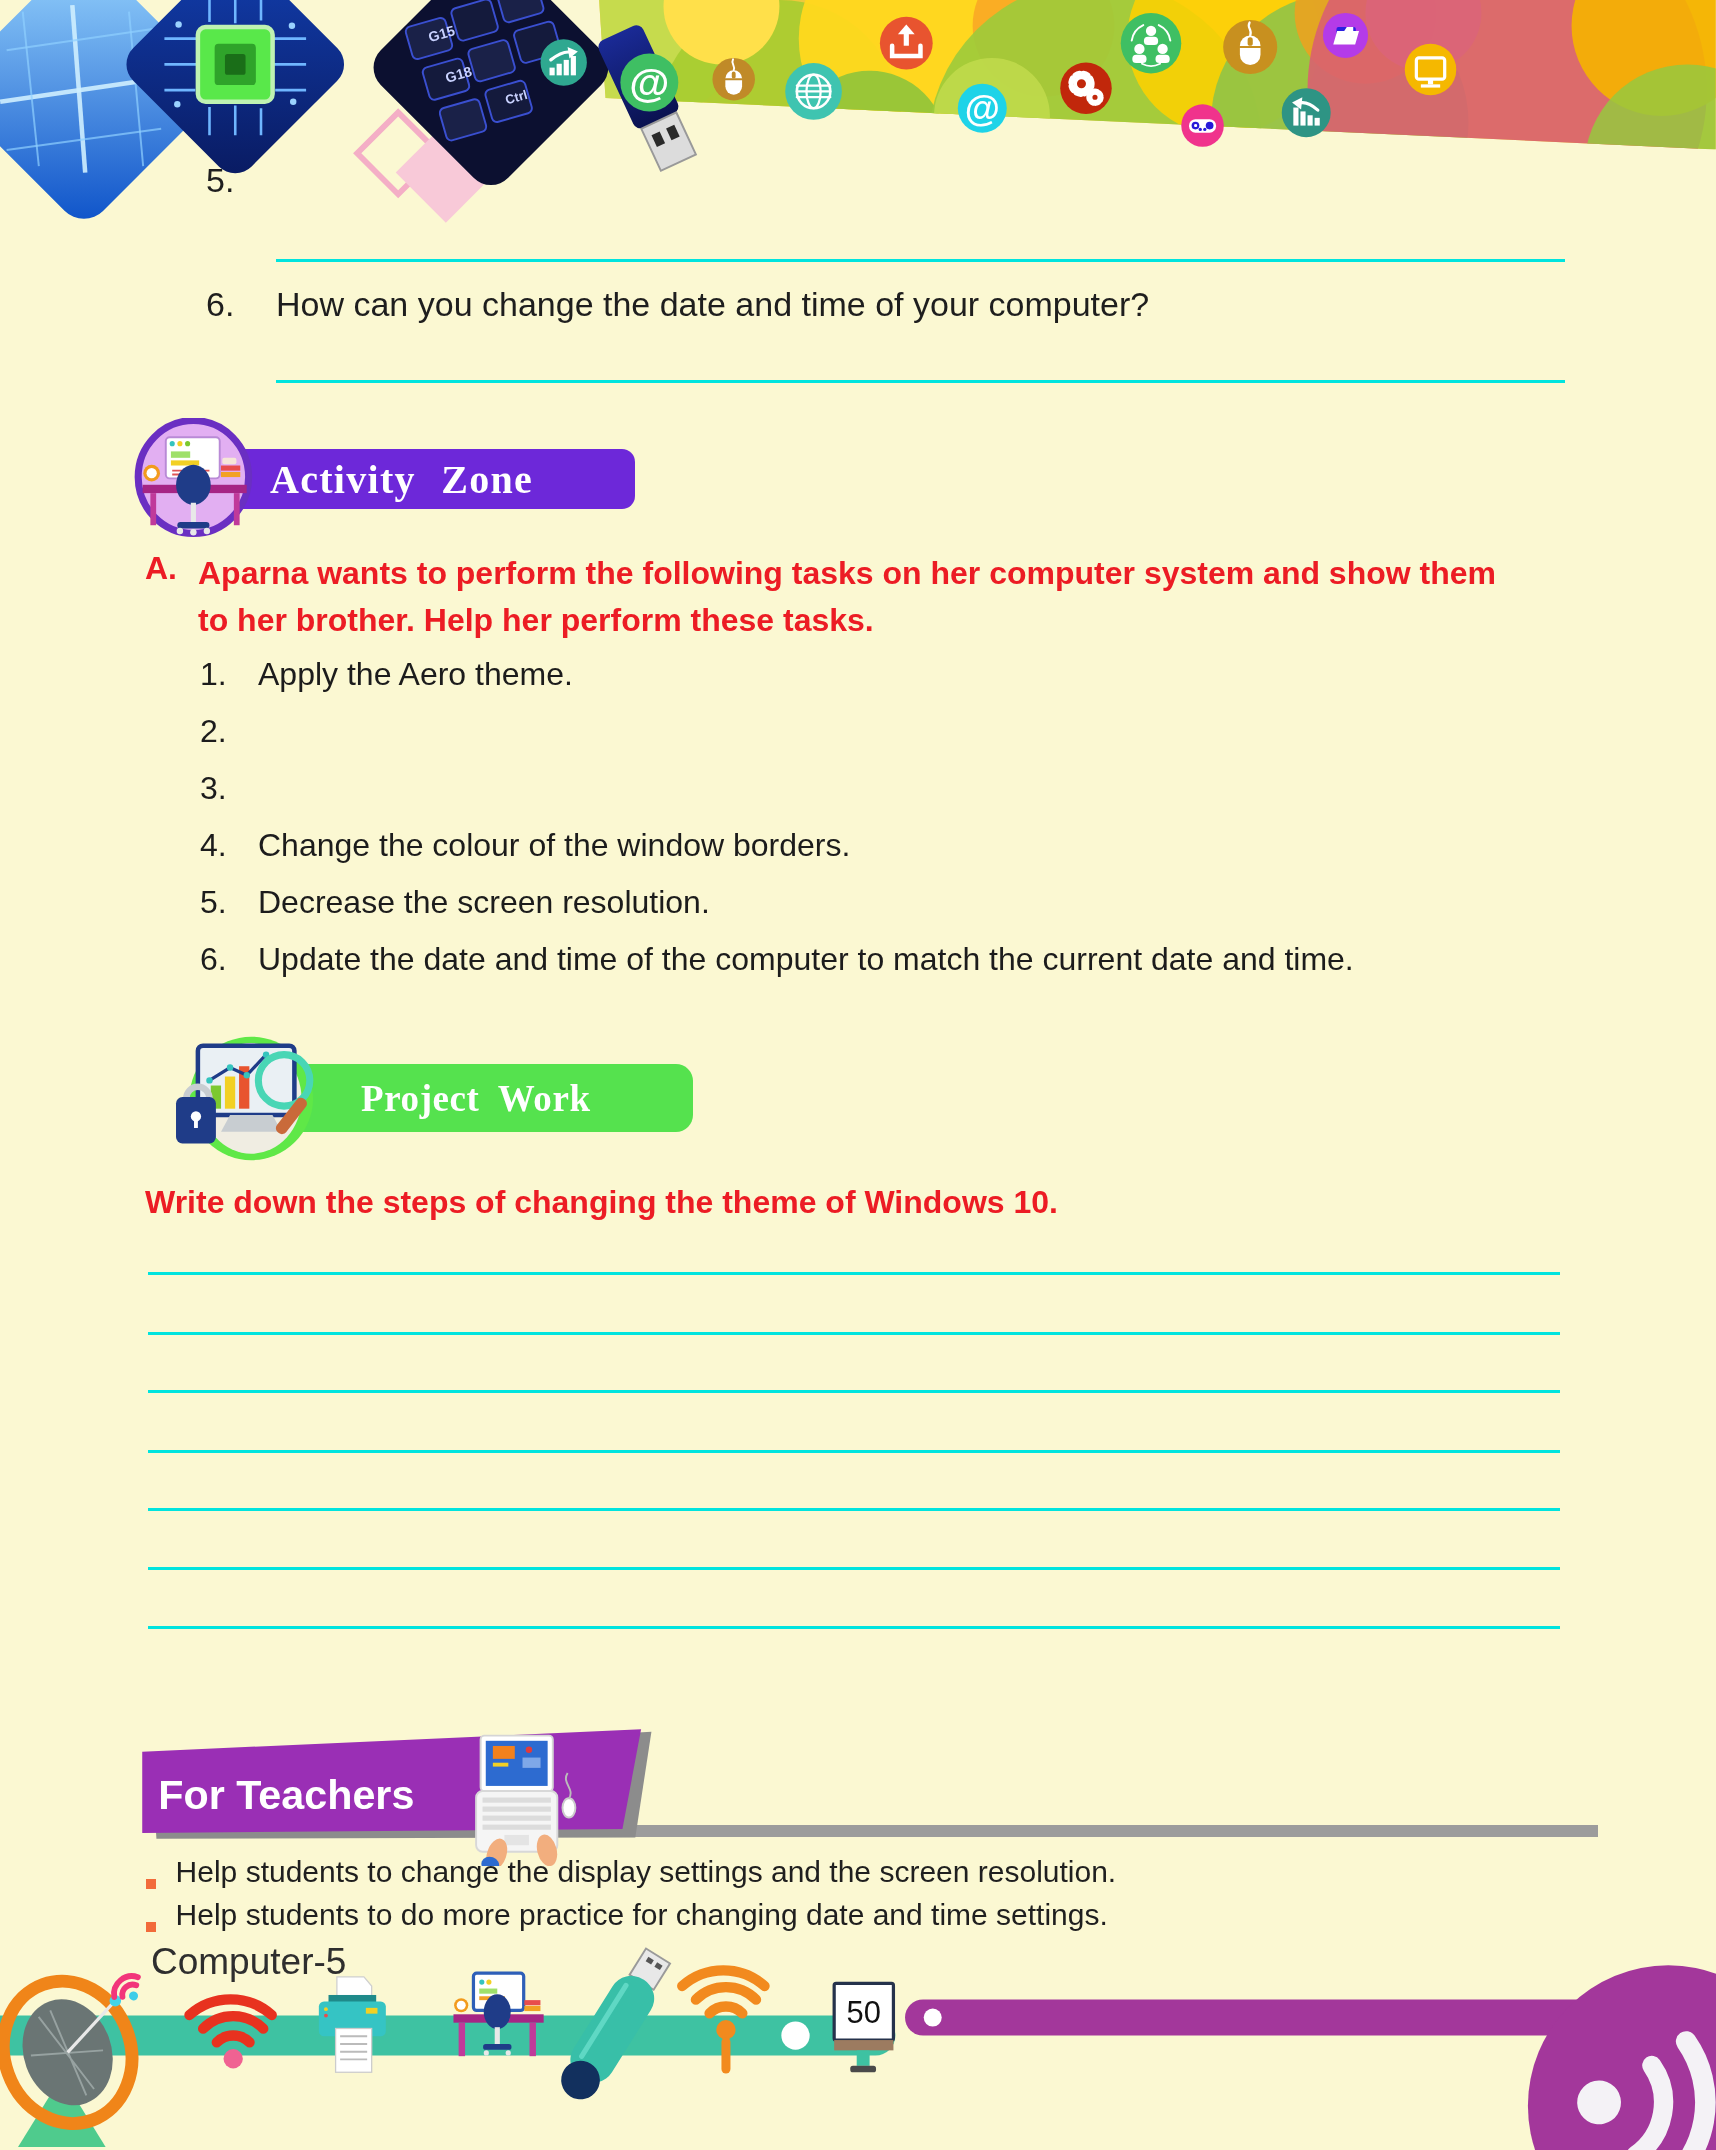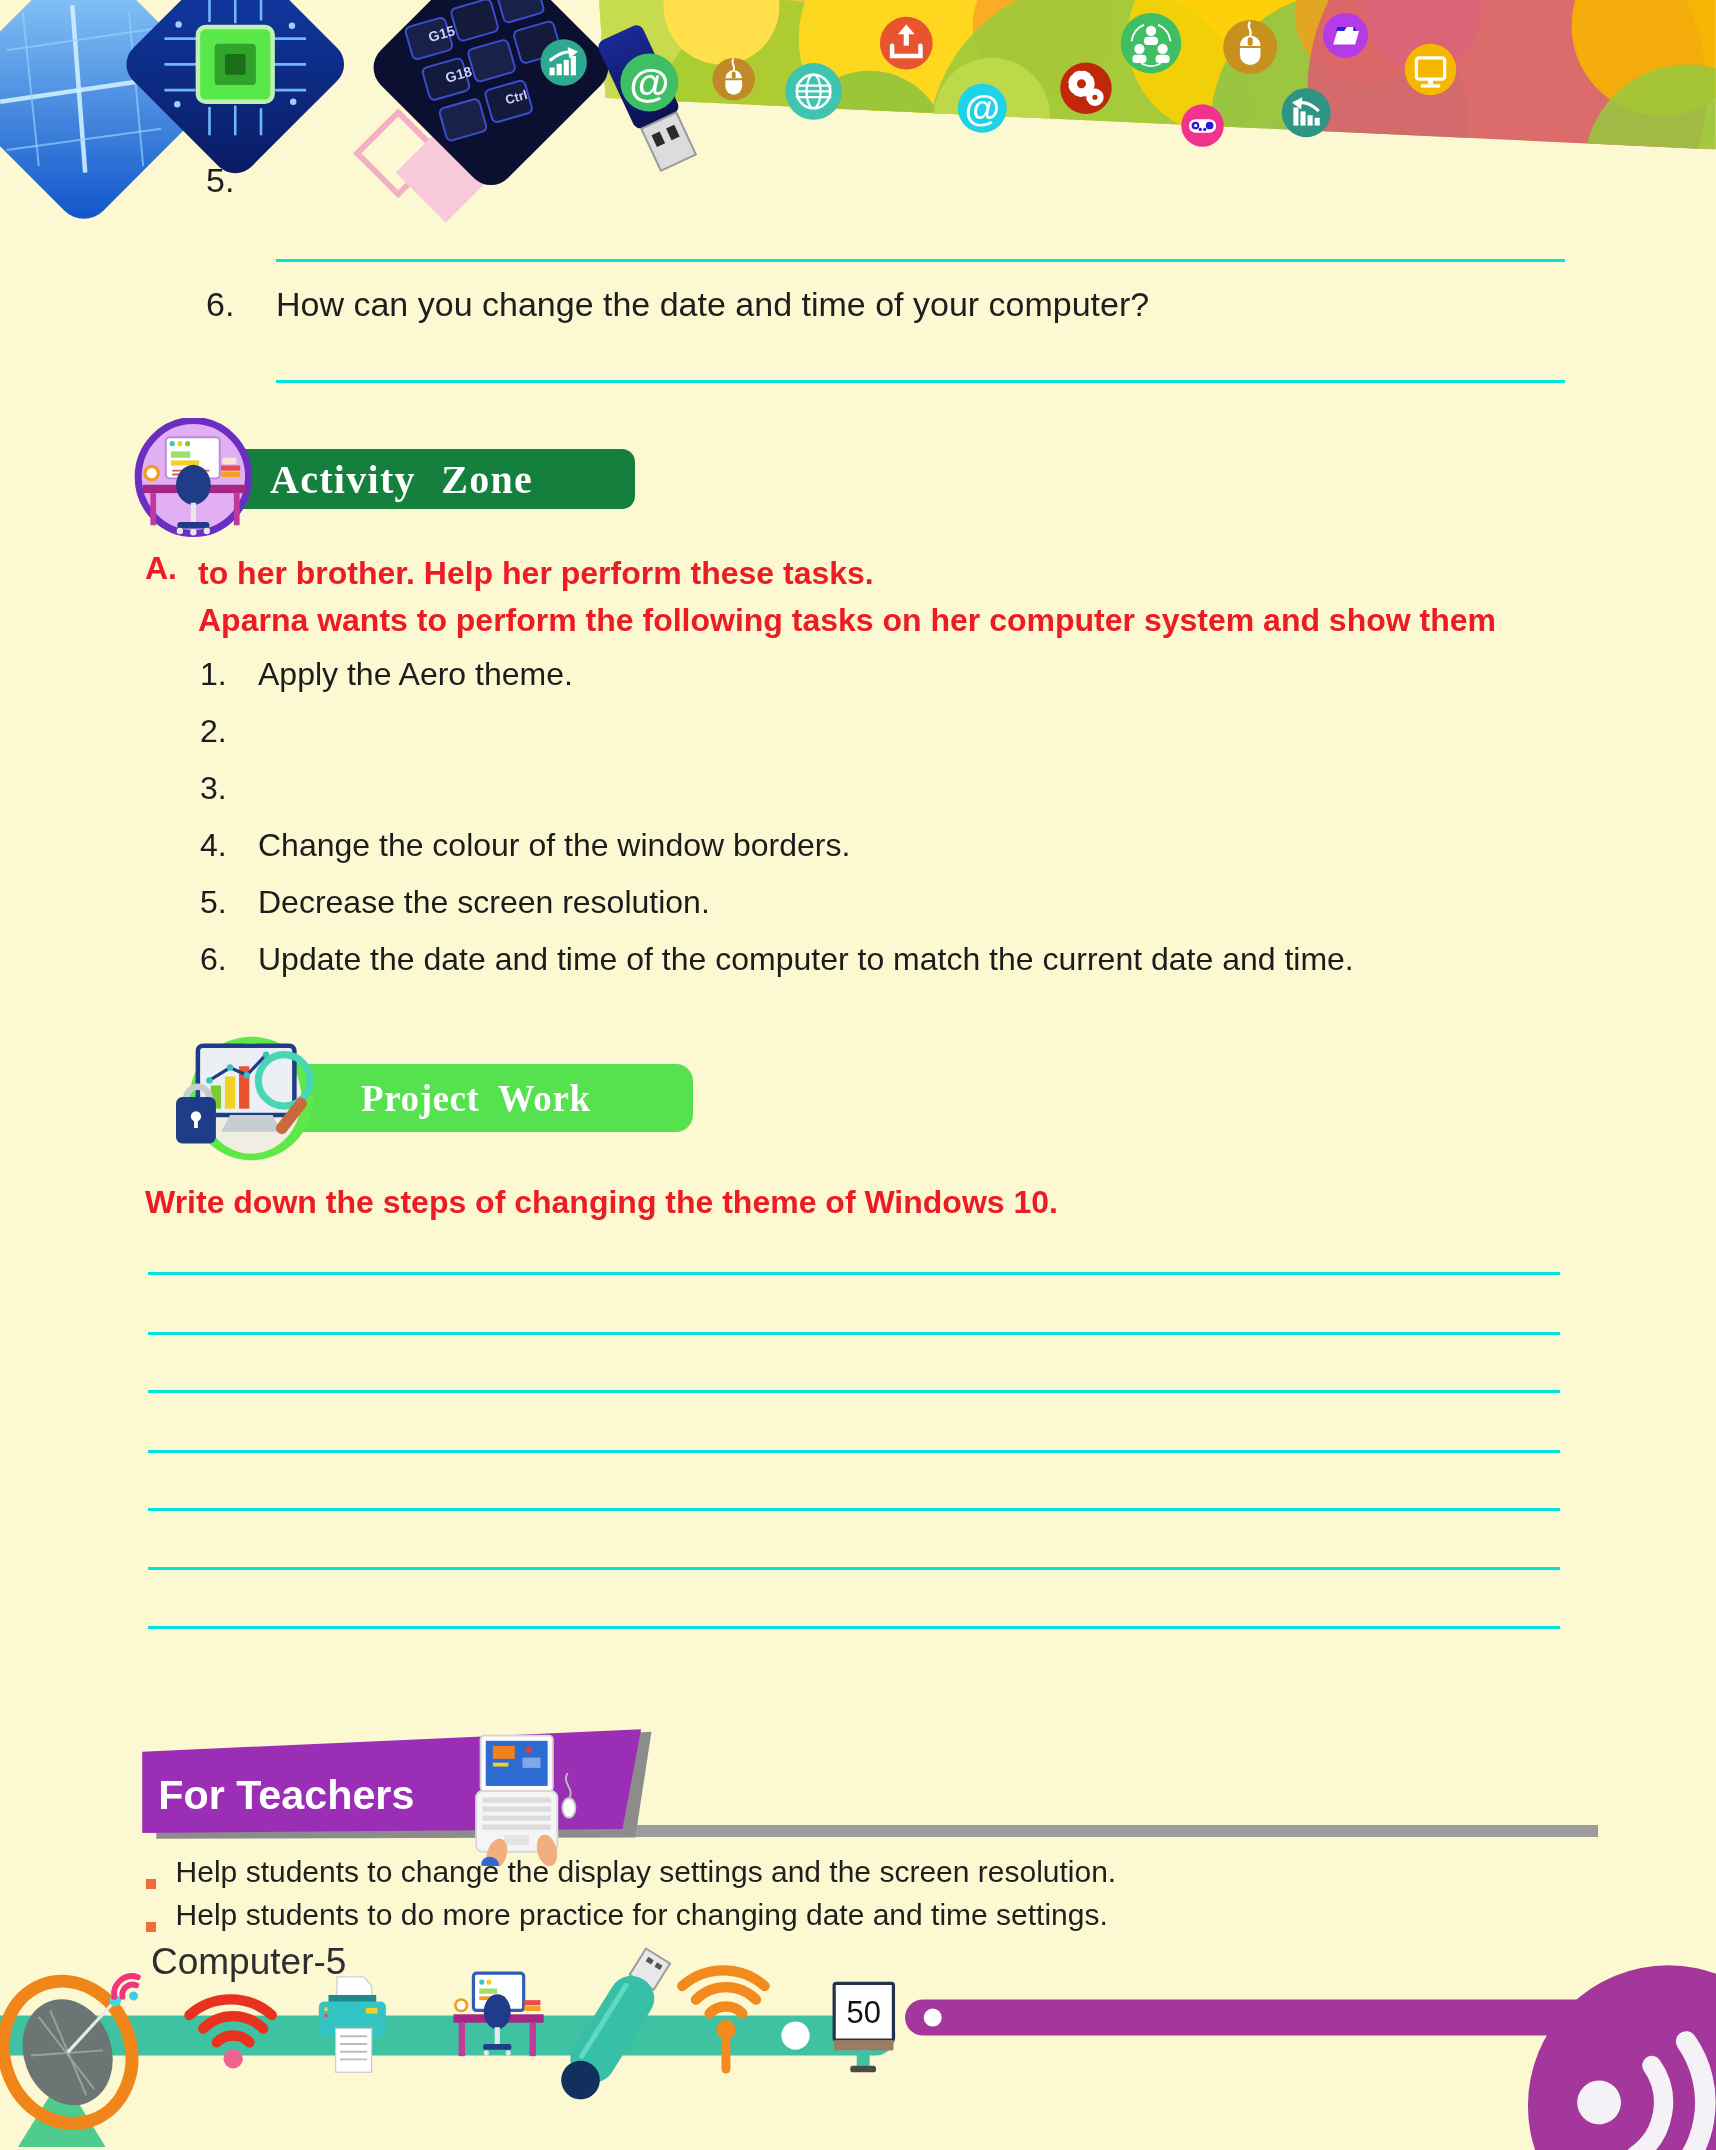--- a/index.html
+++ b/index.html
@@ -8,21 +8,21 @@
         font-family:"Liberation Sans",sans-serif;}
   .abs{position:absolute;}
   
   .qrow{display:flex;color:#1E1E1E;font-size:34px;}
   .qnum{width:70px;flex:none;}
   .ansline{border-top:3.9px solid #00E4DE;height:0;}
   .ansline2{border-top:3.2px solid #00E4DE;height:0;}
   
   .badge{display:flex;align-items:center;color:#fff;
          font-family:"Liberation Serif",serif;font-weight:bold;}
-  .badge-activity{background:#15803d;border-radius:13px;font-size:40px;letter-spacing:1.3px;word-spacing:14px;padding-left:57px;}
+  .badge-activity{background:#6d28d9;border-radius:13px;font-size:40px;letter-spacing:1.3px;word-spacing:14px;padding-left:57px;}
   .badge-project{background:#55E24E;border-radius:17px;font-size:37px;letter-spacing:0.6px;word-spacing:9px;padding-left:103px;text-align:right;}
   
   .redbold{color:#EC1C24;font-weight:bold;font-size:32px;}
   .redlines{line-height:47px;}
   
   .tasks{font-size:32px;color:#1C1C1C;}
   .trow{display:flex;height:57px;align-items:center;}
   .tnum{width:58px;flex:none;}
   
   .brow{display:flex;align-items:flex-end;font-size:30px;color:#1F1F1F;height:35px;}
@@ -270,22 +270,22 @@
     <ellipse cx="95" cy="104" rx="27" ry="31" fill="#1F3C88"></ellipse>
     <rect x="91" y="132" width="8" height="32" fill="#E8E8E8"></rect>
     <rect x="70" y="162" width="50" height="10" rx="5" fill="#1F3C88"></rect>
     <circle cx="74" cy="176" r="5" fill="#E8E8E8"></circle>
       <circle cx="95" cy="178" r="5" fill="#E8E8E8"></circle>
       <circle cx="116" cy="176" r="5" fill="#E8E8E8"></circle>
   </svg>
 
   <div class="abs redbold" style="left:145px;top:550px">A.</div>
   <div class="abs redbold redlines" style="left:198px;top:550px;width:1405px">
+    <div>Aparna wants to perform the following tasks on her computer system and show them</div>
     <div>to her brother. Help her perform these tasks.</div>
-    <div>Aparna wants to perform the following tasks on her computer system and show them</div>
   </div>
 
   <div class="abs tasks" style="left:200px;top:646px;width:1417px">
     <div class="trow">
       <span class="tnum">1.</span>
       <span>Apply the Aero theme.</span>
     </div>
     <div class="trow">
       <span class="tnum">2.</span>
     </div>

